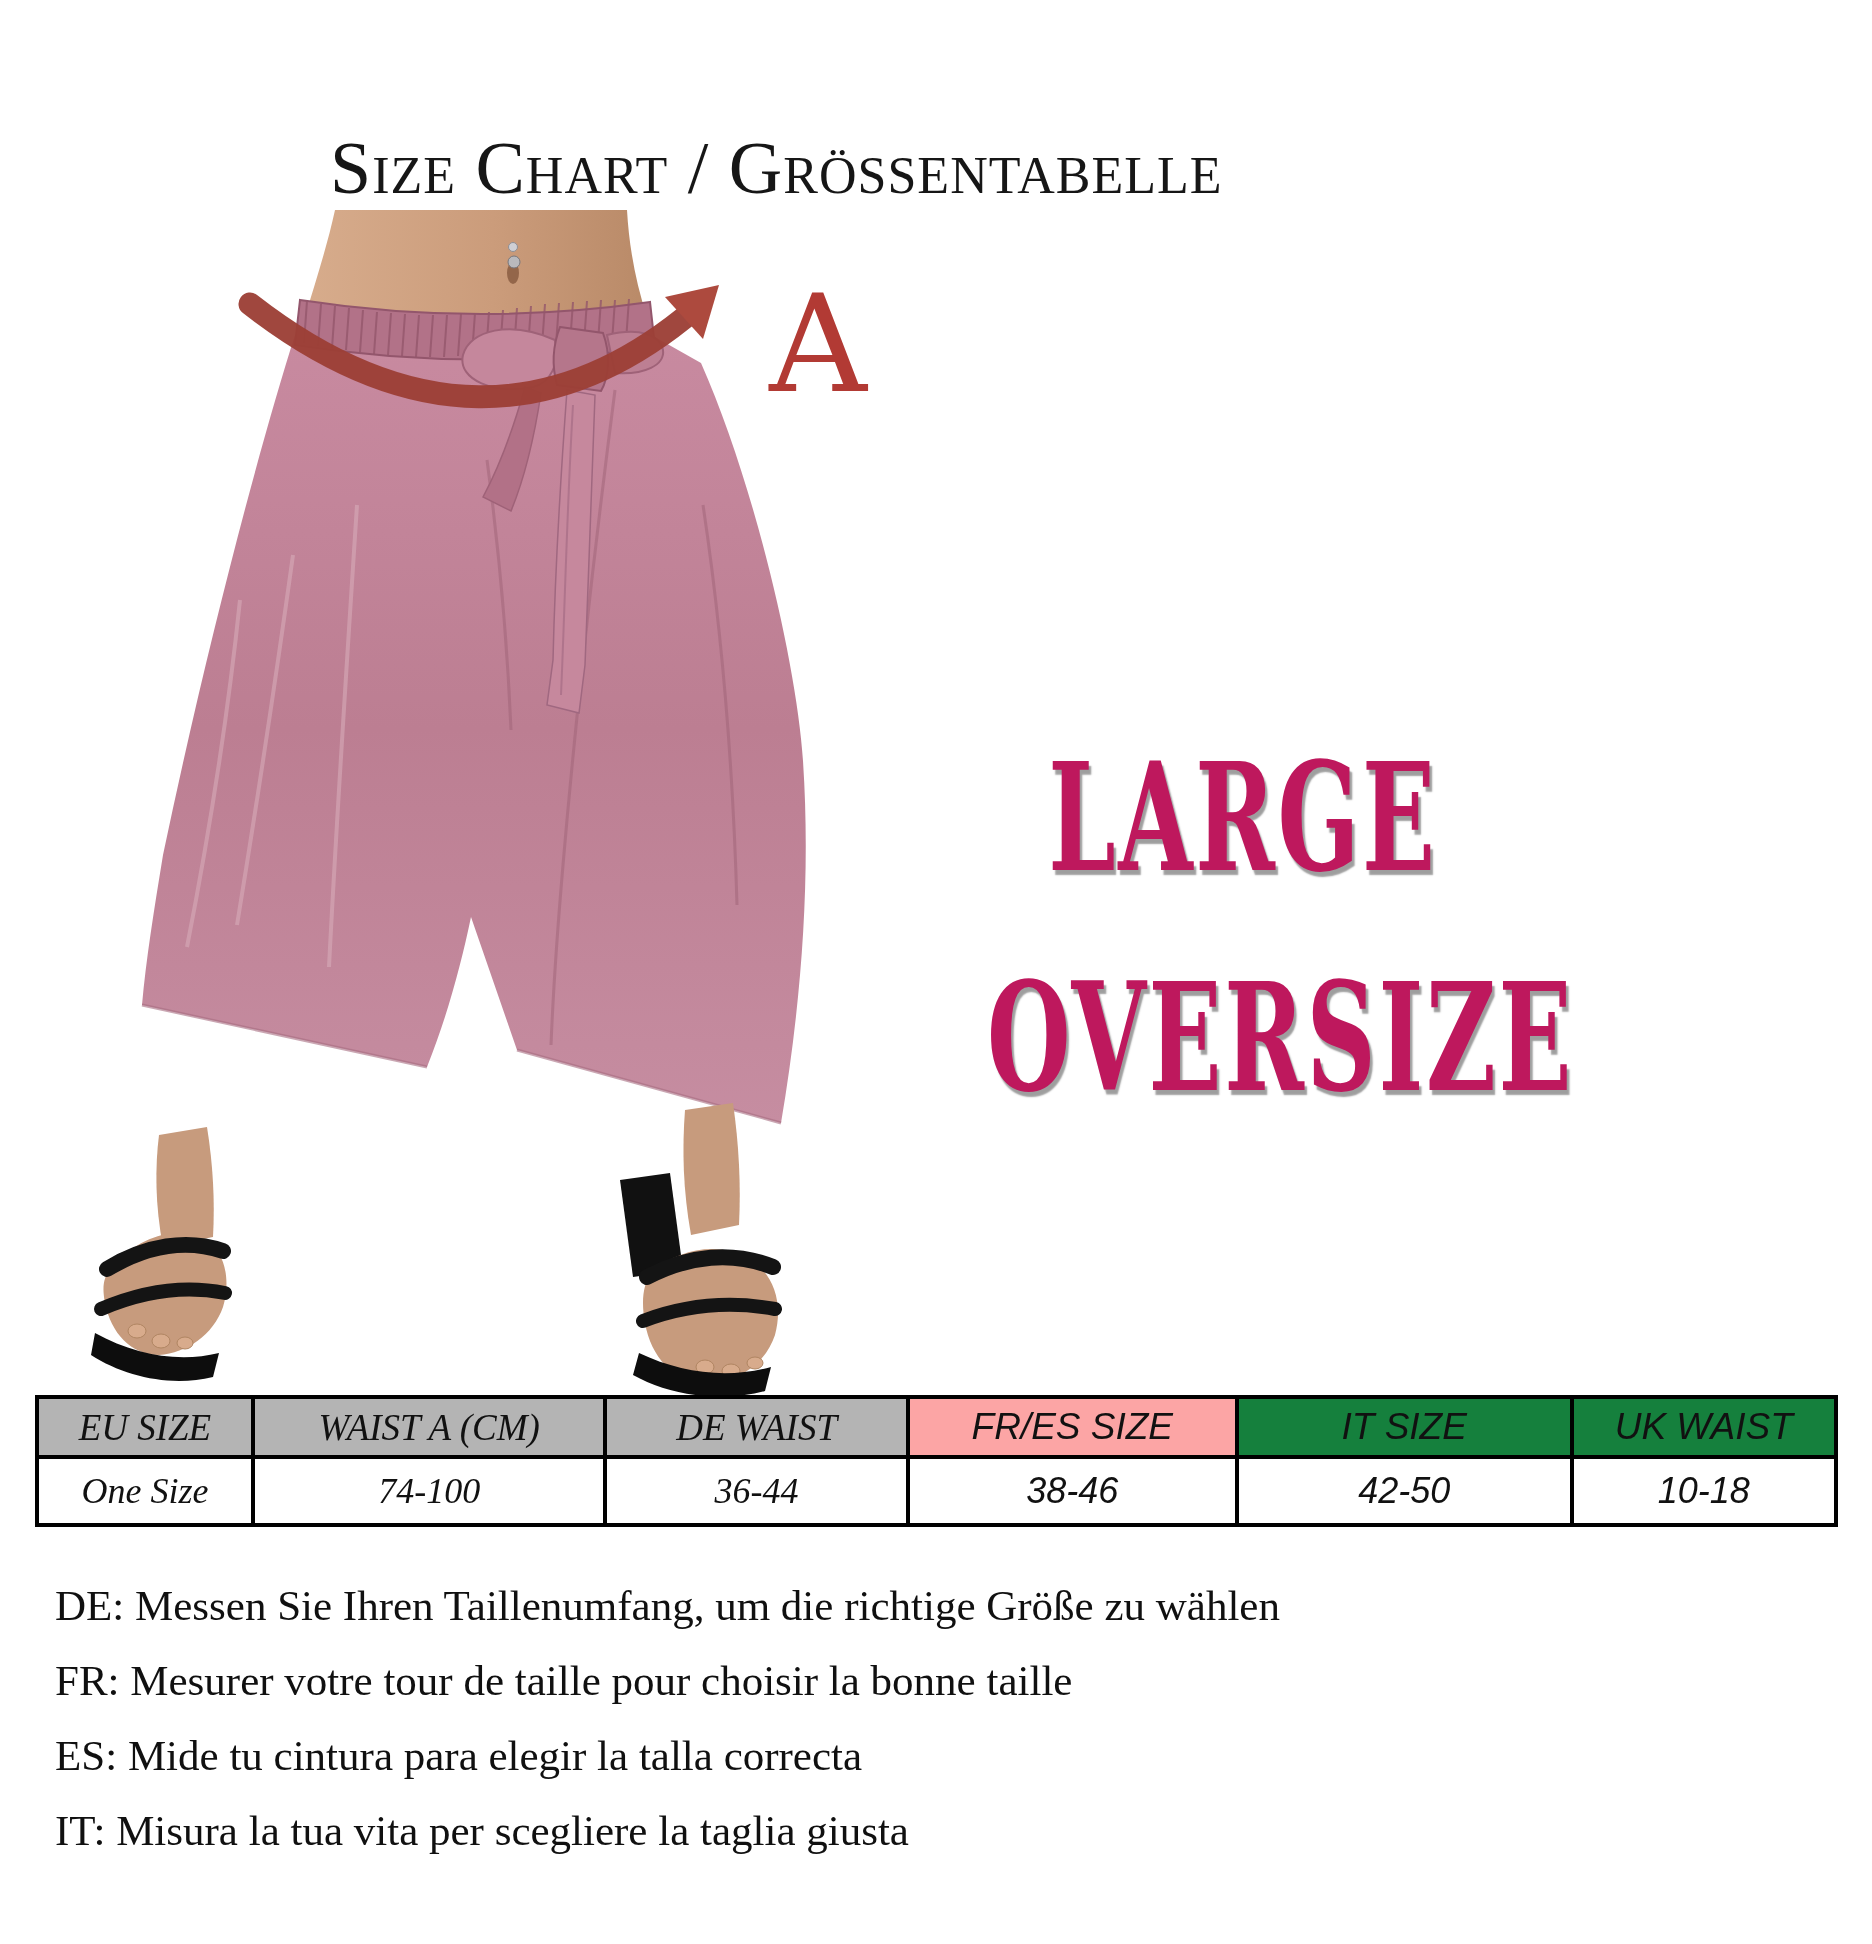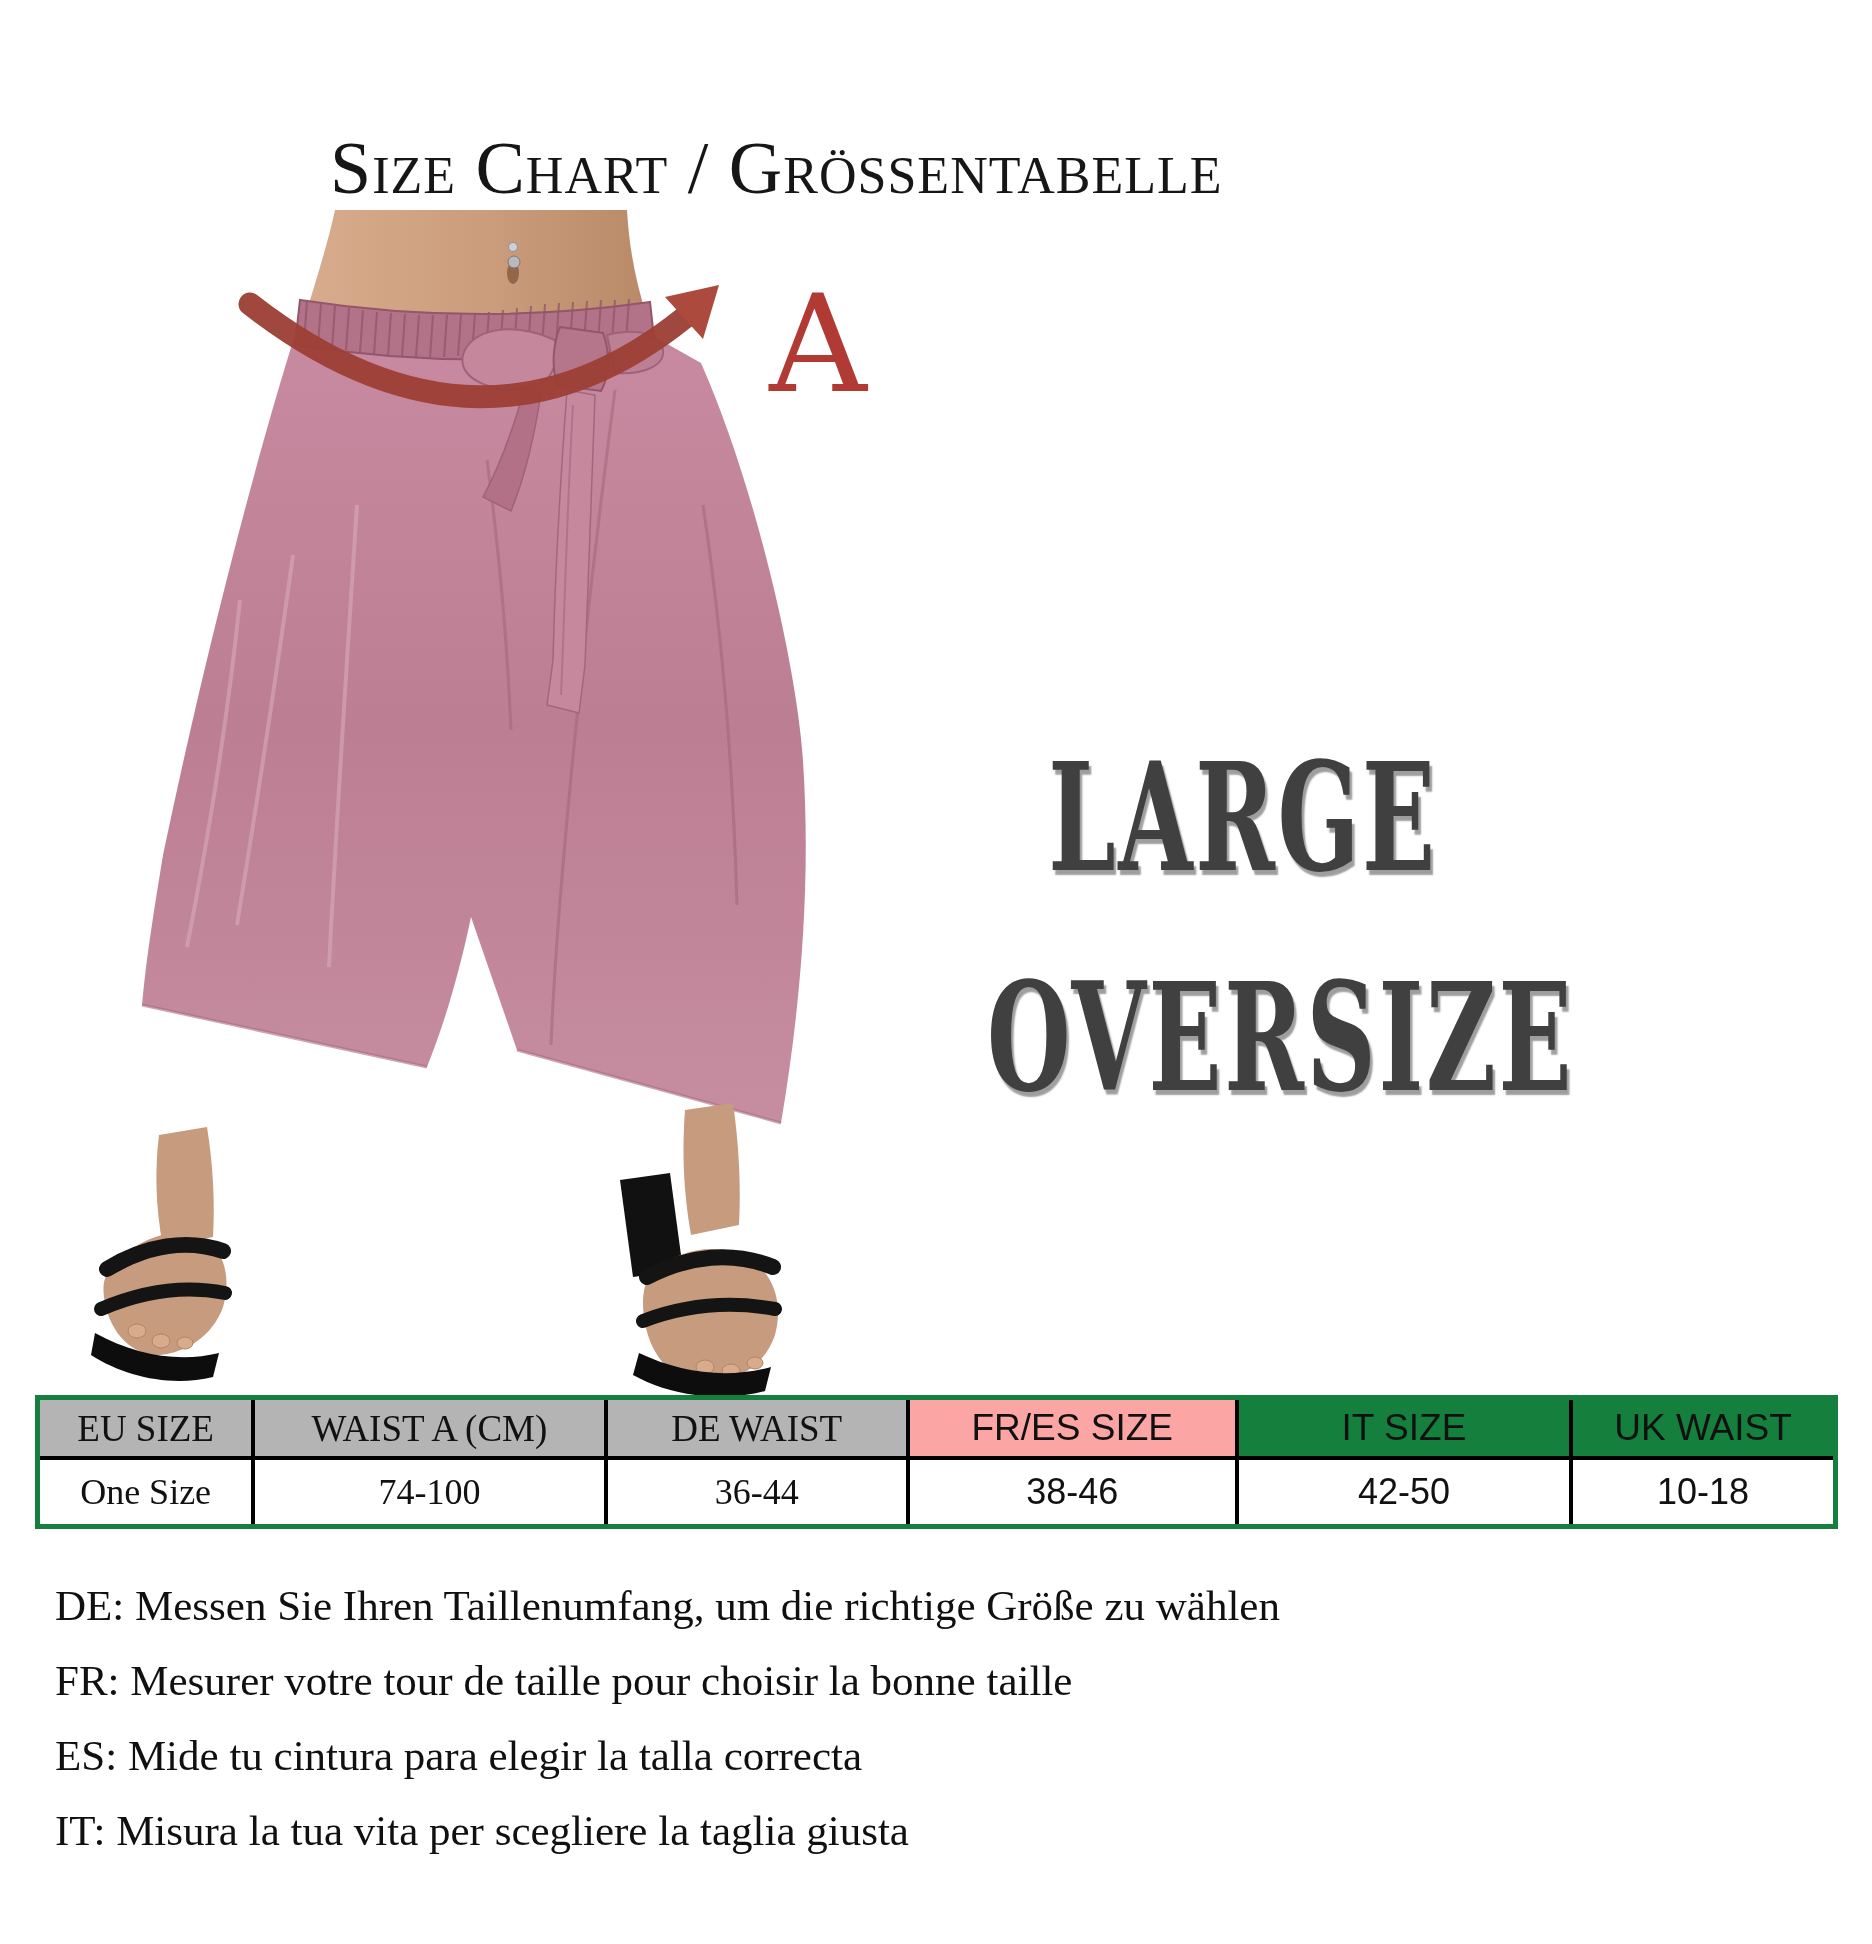--- a/index.html
+++ b/index.html
@@ -25,38 +25,39 @@
   
   .figure{ position:absolute; left:55px; top:205px; width:1010px; height:1190px; }
   .figure svg{ width:100%; height:100%; display:block; }
 
   
   .badge{
     position:absolute; left:843px; top:742px; width:800px;
     text-align:center;
     font-family:"DejaVu Serif", serif;
     font-weight:bold;
-    color:#404040;
+    color:#be185d;
   }
   .badge .badge-line{
     display:block;
     font-size:150px; line-height:150px;
     letter-spacing:4px;
     transform:scaleX(.64);
     transform-origin:50% 50%;
     text-shadow:4px 5px 2px rgba(0,0,0,.38);
     white-space:nowrap;
   }
   .badge .badge-line.second{ margin-top:70px; }
 
   
   .table-wrap{ position:absolute; left:35px; top:1395px; width:1803px; }
   table.size-table{
     width:100%; border-collapse:collapse; table-layout:fixed;
-    border:5px solid #15803d;
+    border:3px solid #15803d;
+    font-style:italic;
   }
   .size-table th, .size-table td{
     border:4px solid #000;
     text-align:center; vertical-align:middle;
     padding:0; overflow:hidden; white-space:nowrap;
   }
   .size-table thead th{ height:56px; font-size:37px; font-weight:normal; }
   .size-table tbody td{ height:64px; font-size:36px; }
   .c-serif{ font-family:"Liberation Serif", serif; }
   .c-sans{ font-family:"Liberation Sans", sans-serif; }

